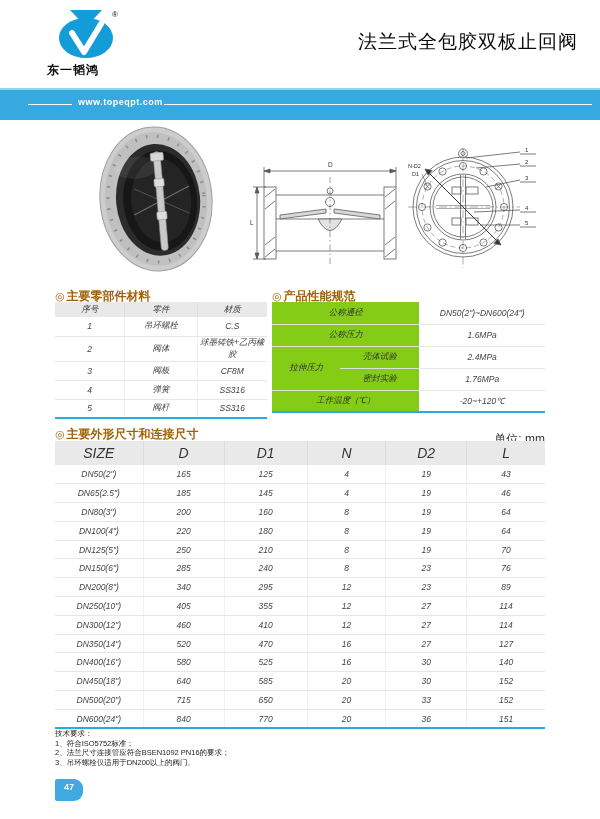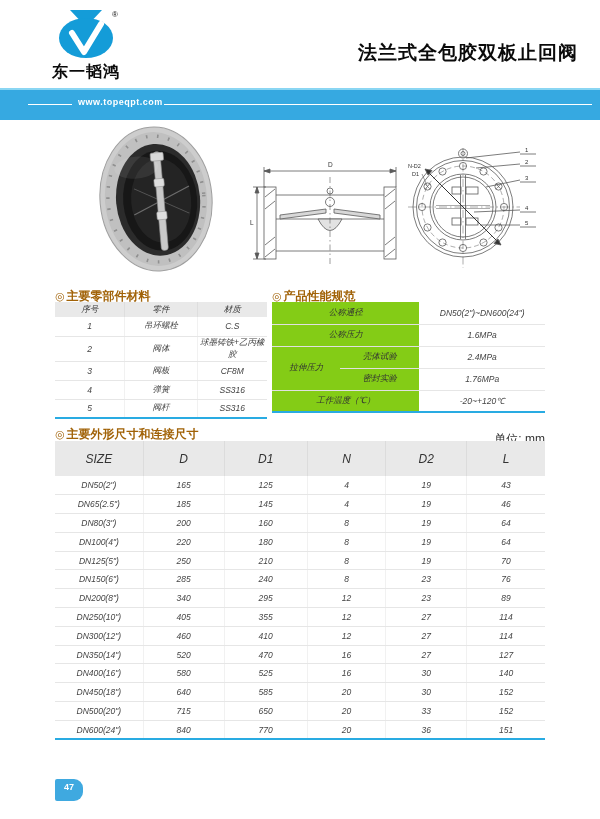--- a/index.html
+++ b/index.html
@@ -3,24 +3,24 @@
 <meta charset="utf-8">
 <style>
   * { margin:0; padding:0; box-sizing:border-box; }
   html,body { background:#ffffff; }
   .page {
     position:relative; width:600px; height:819px; background:#fff; overflow:hidden;
     font-family:"Liberation Sans", sans-serif; color:#222;
   }
 
   
-  .header-title { position:absolute; top:40px; right:22px; font-size:19px; font-weight:bold; color:#0a0a0a; letter-spacing:1px;margin-left:41px; }
+  .header-title { position:absolute; top:29px; right:22px; font-size:19px; font-weight:normal; color:#0a0a0a; letter-spacing:1px;margin-left:41px; }
   .logo { position:absolute; left:57px; top:9px; }
   .logo-reg { position:absolute; left:112px; top:10px; font-size:8px; color:#111; }
-  .logo-name { position:absolute; left:47px; top:62px; width:78px; text-align:center; font-size:16px; font-weight:bold; color:#0a0a0a; letter-spacing:1px; }
+  .logo-name { position:absolute; left:47px; top:62px; width:78px; text-align:left; font-size:12px; font-weight:bold; color:#0a0a0a; letter-spacing:1px; }
 
   .web-bar { position:absolute; left:0; top:88px; width:600px; height:32px; background:#36a9e1; border-top:2px solid #8ad6f3; }
   .web-dash-left { position:absolute; left:28px; top:14px; width:44px; height:1px; background:#ffffff; }
   .web-text { position:absolute; left:78px; top:7px; font-size:9px; font-weight:bold; color:#fff; letter-spacing:0.5px; }
   .web-dash-right { position:absolute; left:164px; right:8px; top:14px; height:1px; background:#ffffff; }
 
   
   .valve-photo { position:absolute; left:95px; top:124px; }
   .section-view { position:absolute; left:250px; top:157px; }
   .front-view { position:absolute; left:408px; top:132px; }
@@ -44,21 +44,21 @@
   .materials-table td { font-size:8.5px; color:#444; height:19px; border-bottom:1px solid #e6e6e6; border-left:1px solid #f1f1f1; }
   .materials-table td:first-child { border-left:none; }
   .materials-table tr:last-child td { border-bottom:none; }
 
   .perf-table { position:absolute; left:272px; top:302px; width:273px; table-layout:fixed; border-bottom:2px solid #29abe2; }
   .perf-table td { font-size:8.5px; height:22px; border-bottom:1px solid #e6e6e6; color:#444; }
   .perf-table td.lbl { background:#84cc16; color:#333; border-bottom:1px solid #e0e0e0; }
   .perf-table tr:last-child td { border-bottom:none; }
 
   .dims-table { position:absolute; left:55px; top:441px; width:490px; table-layout:fixed; border-bottom:2px solid #29abe2; }
-  .dims-table th { background:#e9e9e9; font-size:12px; font-weight:normal; color:#333; height:35px; border-left:1px solid #dcdcdc; }
+  .dims-table th { background:#e9e9e9; font-size:14px; font-weight:normal; color:#333; height:24px; border-left:1px solid #dcdcdc; }
   .dims-table th:first-child { border-left:none; }
   .dims-table td { font-size:8.5px; color:#444; height:18.8px; border-bottom:1px solid #e6e6e6; border-left:1px solid #f1f1f1; }
   .dims-table td:first-child { border-left:none; }
   .dims-table tr:last-child td { border-bottom:none; }
 
   
   .notes { position:absolute; left:55px; top:729px; font-size:7.5px; color:#222; line-height:9.6px; }
   .page-badge { position:absolute; left:55px; top:779px; width:28px; height:22px; background:#3fa9e0; color:#fff;
     font-size:9px; font-weight:bold; text-align:center; line-height:16px; border-radius:2px 9px 9px 2px; }
 </style>
@@ -419,16 +419,22 @@
           <td>DN600(24")</td>
           <td>840</td>
           <td>770</td>
           <td>20</td>
           <td>36</td>
           <td>151</td>
         </tr>
       </tbody>
   </table>
 
+  <div class="notes">
+    <div>技术要求：</div>
+    <div>1、符合ISO5752标准；</div>
+    <div>2、法兰尺寸连接管应符合BSEN1092  PN16的要求；</div>
+    <div>3、吊环螺栓仅适用于DN200以上的阀门。</div>
+  </div>
 
   <div class="page-badge">47</div>
 
 </div>
 
 </body></html>

